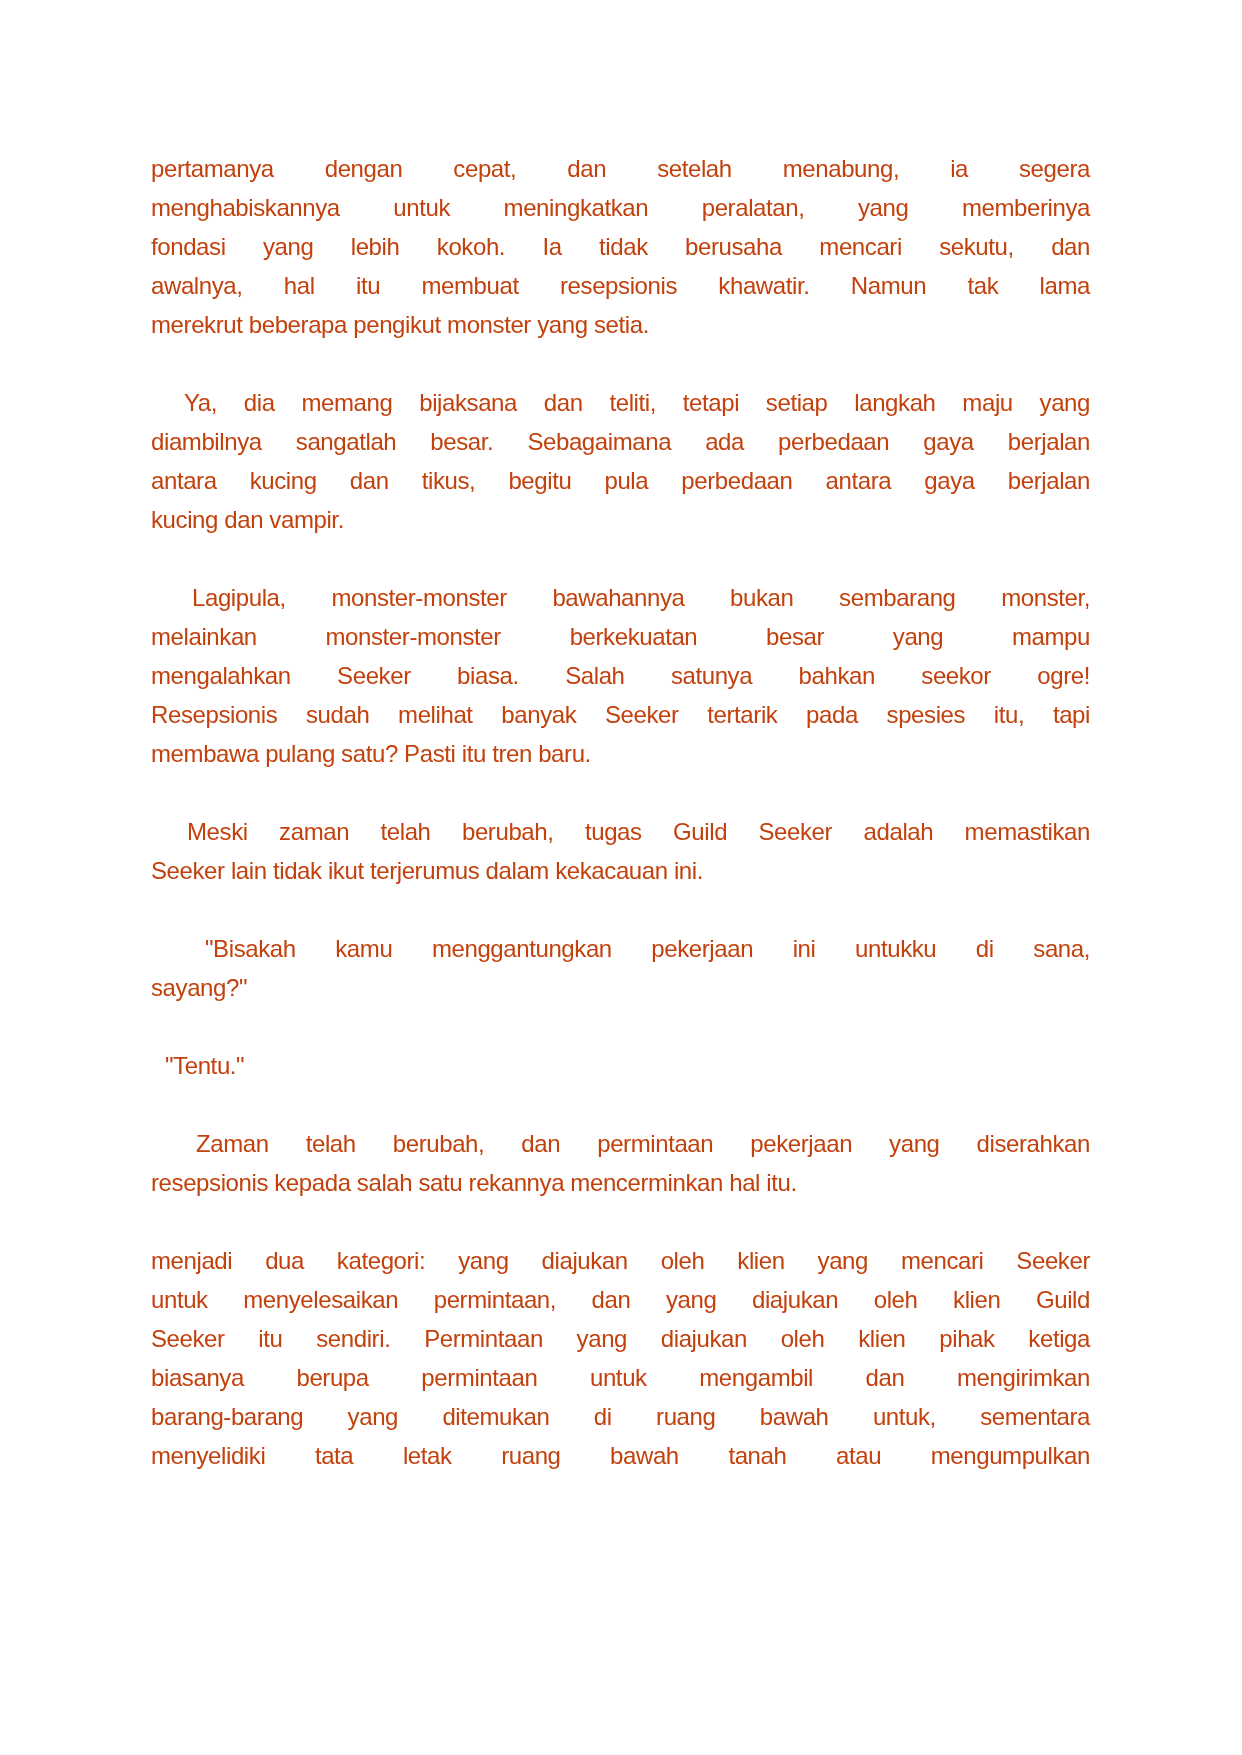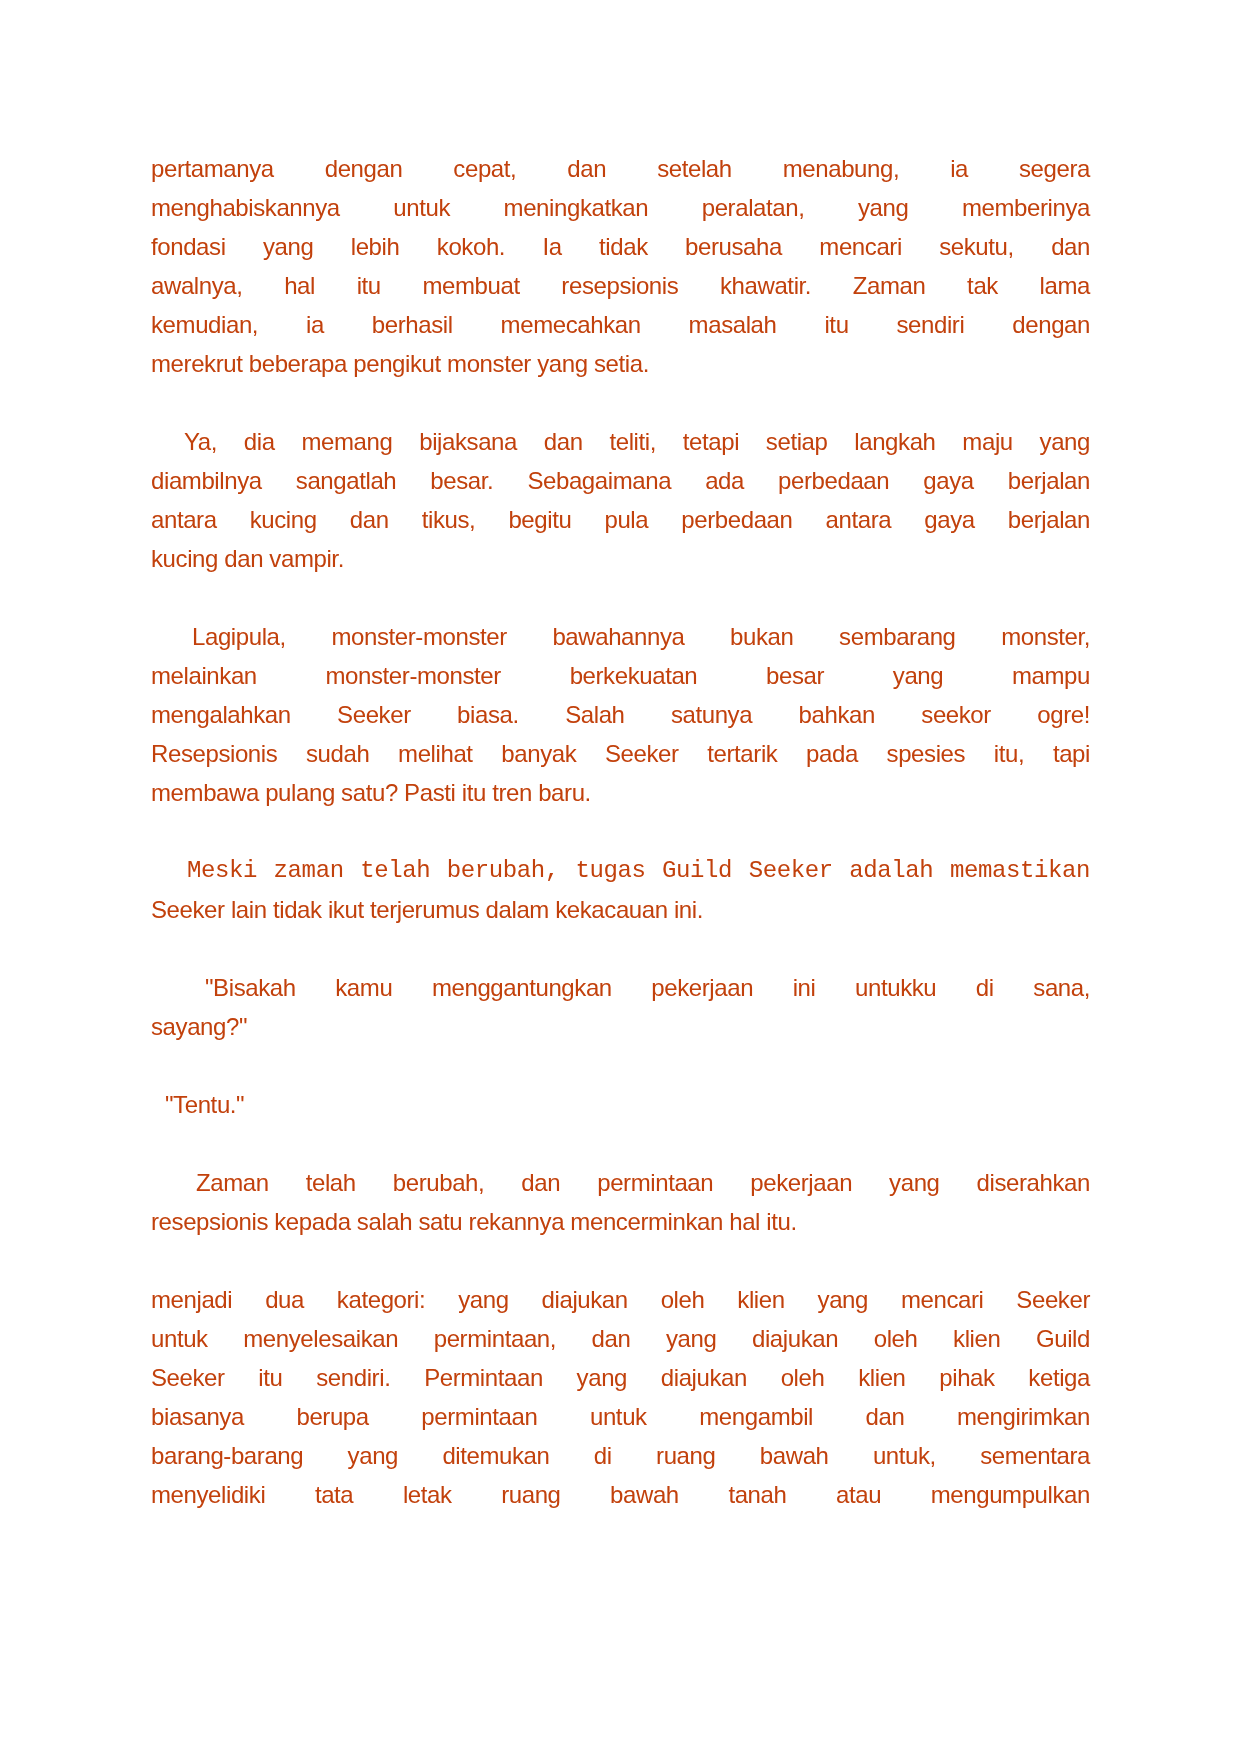--- a/index.html
+++ b/index.html
@@ -38,39 +38,38 @@
 </style>
 </head>
 <body>
 
 <div class="page">
   <div class="text-block">
       <div class="paragraph">
         <div class="line">pertamanya dengan cepat, dan setelah menabung, ia segera</div>
         <div class="line">menghabiskannya untuk meningkatkan peralatan, yang memberinya</div>
         <div class="line">fondasi yang lebih kokoh. Ia tidak berusaha mencari sekutu, dan</div>
-        <div class="line">awalnya, hal itu membuat resepsionis khawatir. Zaman tak lama</div>
-        <div class="line">kemudian, ia berhasil memecahkan masalah itu sendiri dengan</div>
+        <div class="line">awalnya, hal itu membuat resepsionis khawatir. Namun tak lama</div>
         <div class="line end">merekrut beberapa pengikut monster yang setia.</div>
       </div>
       <div class="paragraph">
         <div class="line" style="text-indent: 33px;">Ya, dia memang bijaksana dan teliti, tetapi setiap langkah maju yang</div>
         <div class="line">diambilnya sangatlah besar. Sebagaimana ada perbedaan gaya berjalan</div>
         <div class="line">antara kucing dan tikus, begitu pula perbedaan antara gaya berjalan</div>
         <div class="line end">kucing dan vampir.</div>
       </div>
       <div class="paragraph">
         <div class="line" style="text-indent: 41px; margin-top: 15px;">Lagipula, monster-monster bawahannya bukan sembarang monster,</div>
         <div class="line">melainkan monster-monster berkekuatan besar yang mampu</div>
         <div class="line">mengalahkan Seeker biasa. Salah satunya bahkan seekor ogre!</div>
         <div class="line">Resepsionis sudah melihat banyak Seeker tertarik pada spesies itu, tapi</div>
         <div class="line end">membawa pulang satu? Pasti itu tren baru.</div>
       </div>
       <div class="paragraph">
-        <div class="line" style="text-indent: 36px; font-family: Liberation Mono, monospace;">Meski zaman telah berubah, tugas Guild Seeker adalah memastikan</div>
+        <div class="line" style="text-indent: 36px;">Meski zaman telah berubah, tugas Guild Seeker adalah memastikan</div>
         <div class="line end">Seeker lain tidak ikut terjerumus dalam kekacauan ini.</div>
       </div>
       <div class="paragraph">
         <div class="line" style="text-indent: 54px;">"Bisakah kamu menggantungkan pekerjaan ini untukku di sana,</div>
         <div class="line end">sayang?"</div>
       </div>
       <div class="paragraph">
         <div class="line end" style="text-indent: 14px;">"Tentu."</div>
       </div>
       <div class="paragraph">

